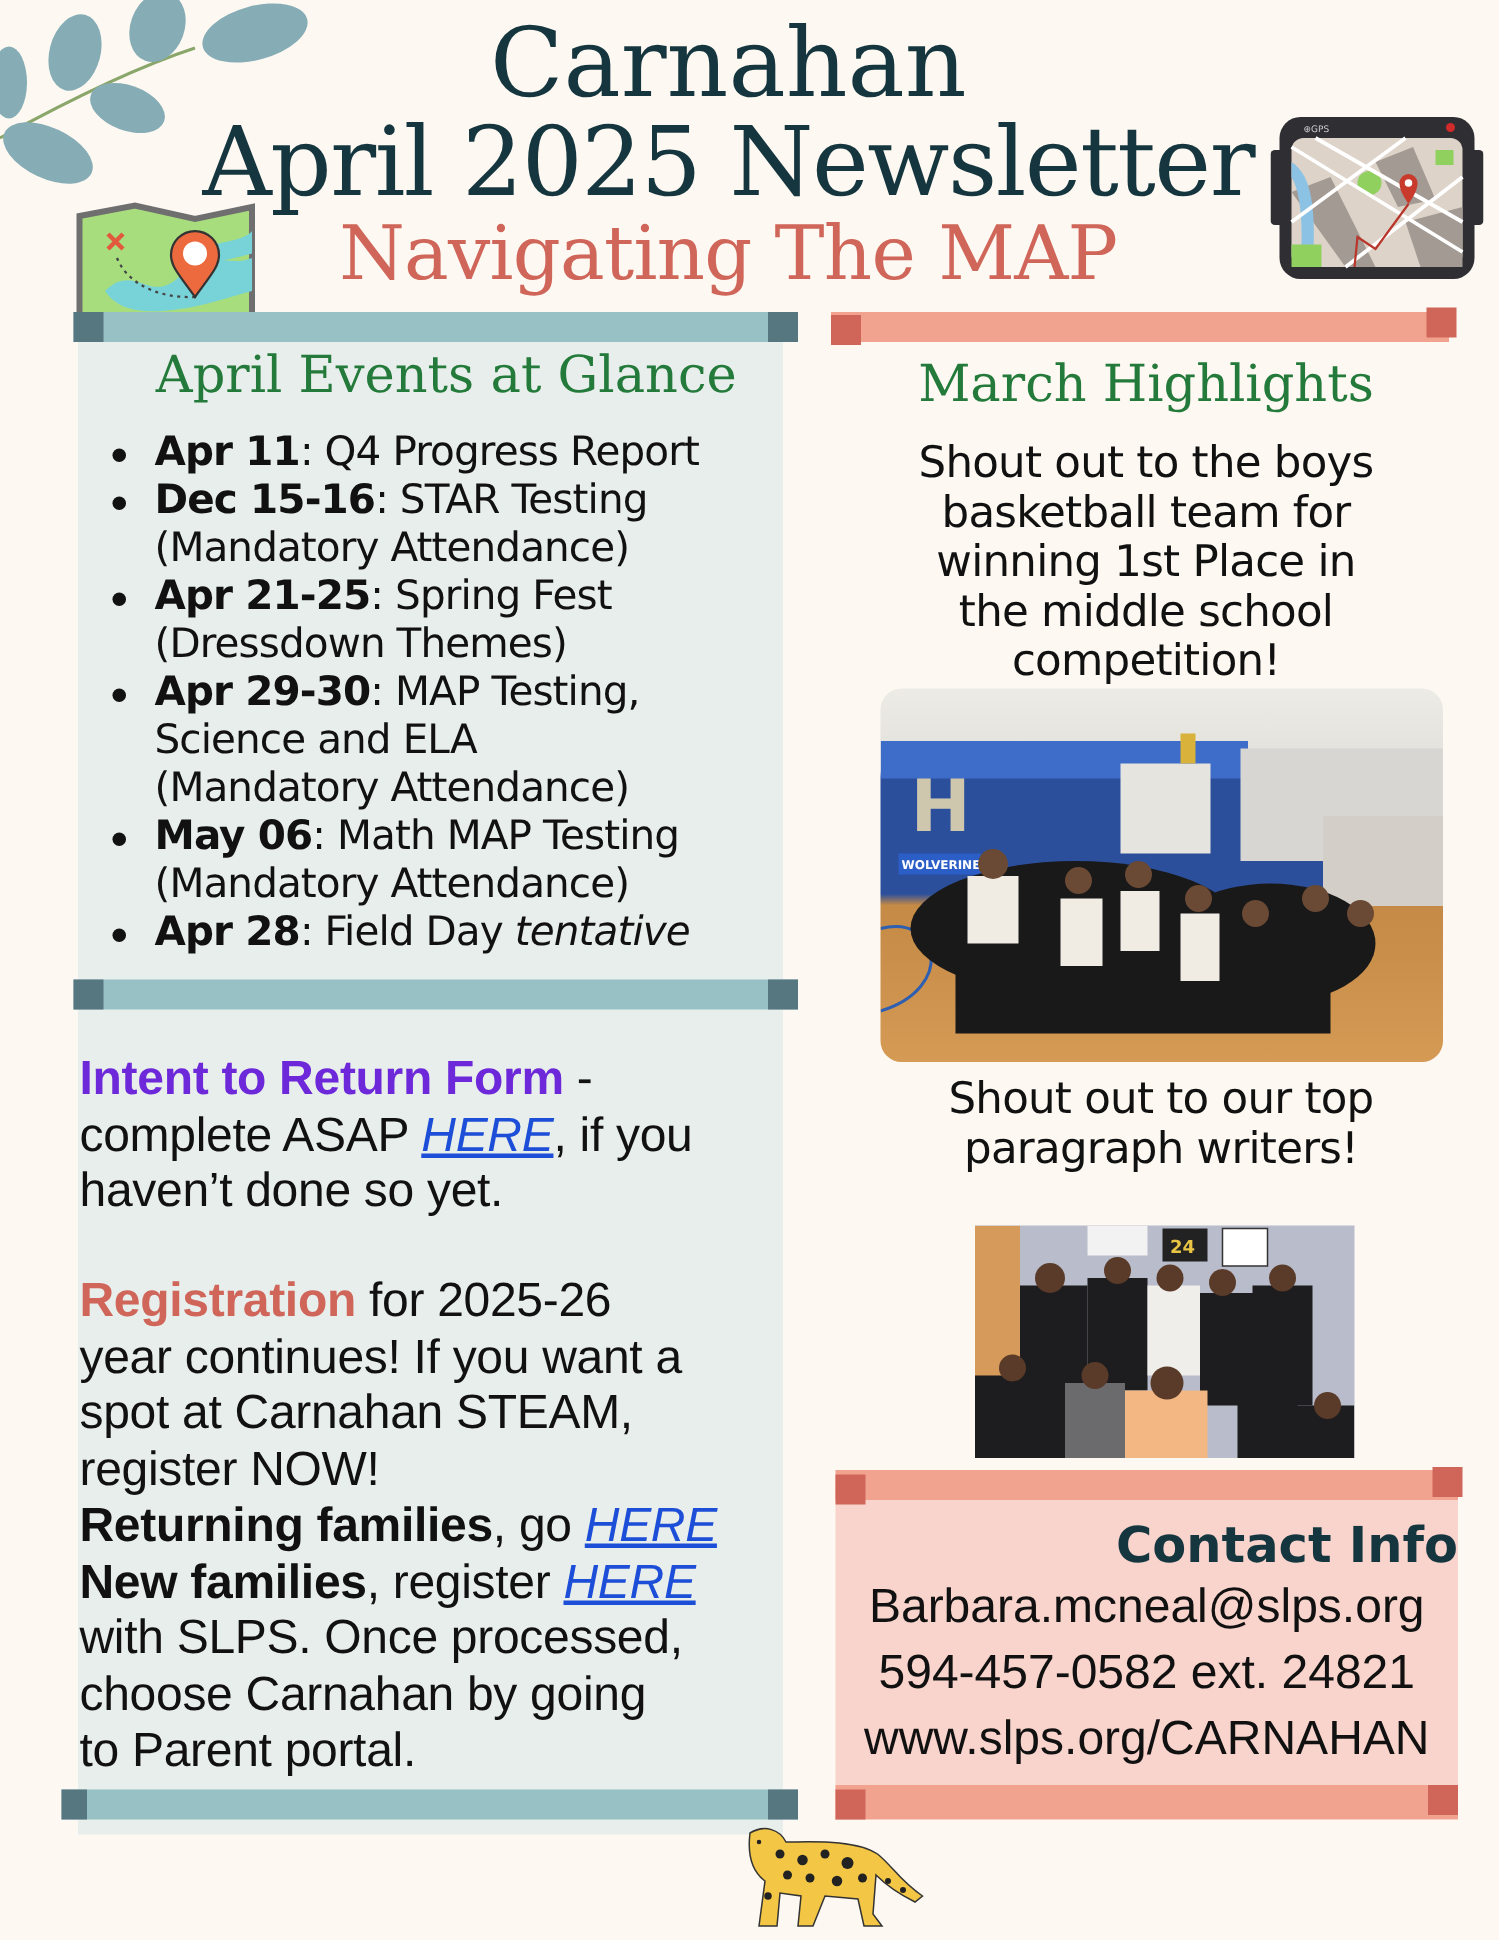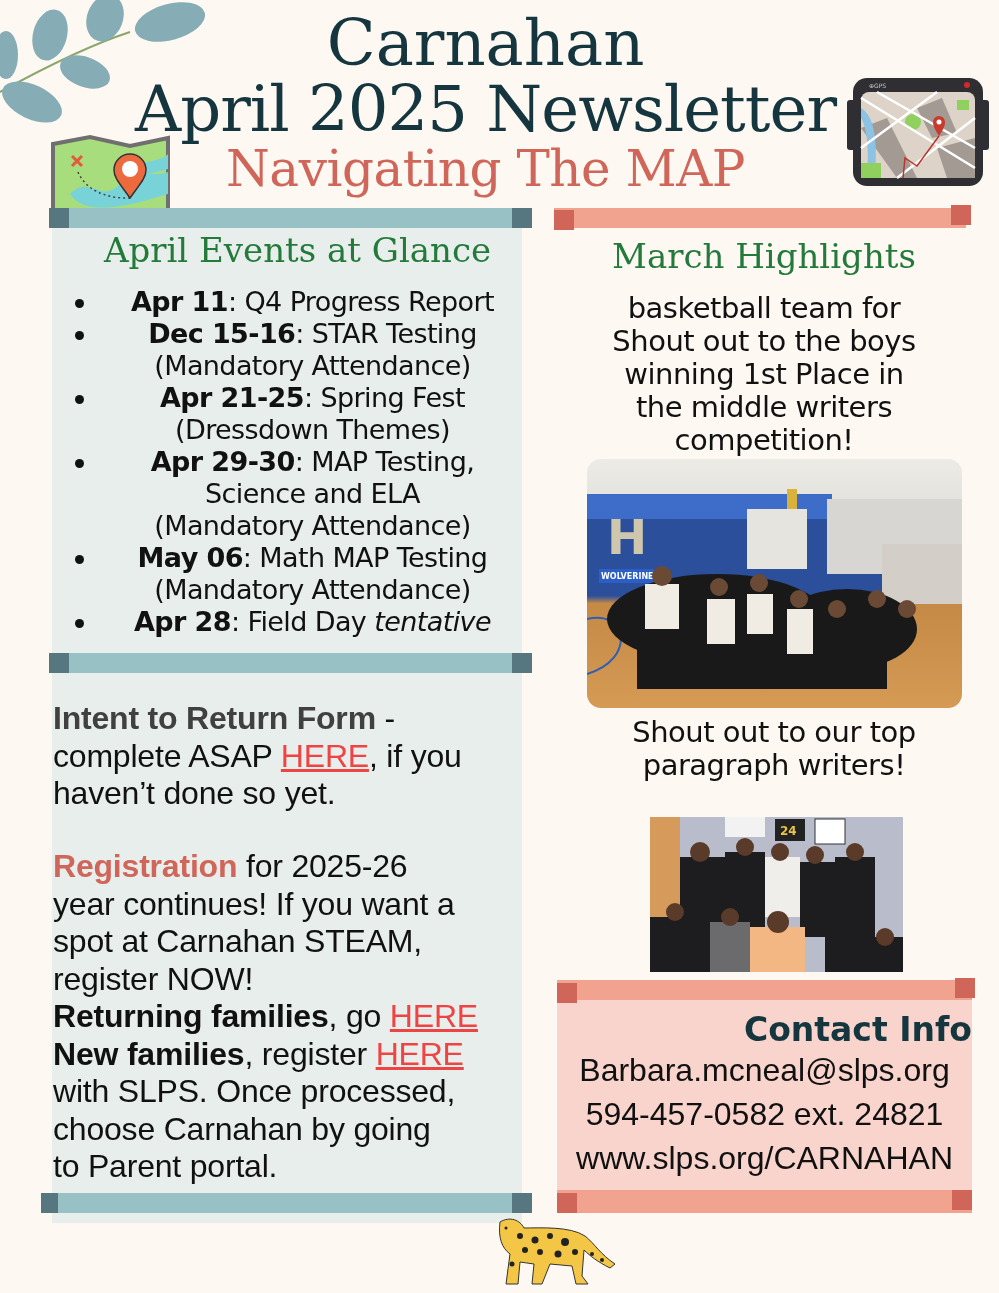--- a/index.html
+++ b/index.html
@@ -26,34 +26,34 @@
   .bar-teal .sq { position: absolute; top: 0; width: 20px; height: 20px; background: #567780; }
   .bar-salmon { position: absolute; height: 20px; background: #f2a38f; }
   .bar-salmon .sq { position: absolute; width: 20px; height: 20px; background: #d0665a; }
 
   .section-heading {
     position: absolute; font-family: "DejaVu Serif", serif; color: #237a3a;
     font-size: 34px; white-space: nowrap; text-align: center;
   }
 
   
-  .events { position: absolute; left: 72px; top: 286px; width: 450px; margin: 0; padding: 0; list-style: none; text-align: center; }
+  .events { position: absolute; left: 72px; top: 286px; width: 450px; margin: 0; padding: 0; list-style: none; }
   .events li { position: relative; padding-left: 31px; font-size: 27px; line-height: 32px; letter-spacing: -0.6px; }
   .events li::before {
     content: ""; position: absolute; left: 3px; top: 13px; width: 9px; height: 9px;
     border-radius: 50%; background: #111;
   }
   .events b { font-weight: bold; }
   .events i { }
 
   
   .info { position: absolute; left: 53px; width: 480px; font-family: "Liberation Sans", sans-serif; font-size: 32px; line-height: 37.5px; letter-spacing: -0.2px; }
-  .gold { color: #404040; font-weight: bold; }
+  .gold { color: #6d28d9; font-weight: bold; }
   .coral { color: #d0665a; font-weight: bold; }
-  .link { color: #ef4444; text-decoration: underline; }
+  .link { color: #1d4ed8; text-decoration: underline; font-style: italic; }
 
   
   .center-text { position: absolute; text-align: center; font-size: 29px; line-height: 33px; letter-spacing: -0.5px; }
   .photo { position: absolute; overflow: hidden; }
   .contact-box { position: absolute; left: 557px; top: 990px; width: 415px; height: 212px; background: #f8d4cc; }
   .contact-title { position: absolute; left: 557px; width: 415px; top: 1010px; text-align: right; font-size: 33px; font-weight: bold; color: #15363f; }
   .contact-line { position: absolute; left: 557px; width: 415px; text-align: center; font-family: "Liberation Sans", sans-serif; font-size: 32px; color: #111; white-space: nowrap; }
 </style>
 </head>
 <body>
@@ -149,24 +149,24 @@
 </div>
 
 <div class="bar-salmon" style="left:554px;top:208px;width:412px;">
   <div class="sq" style="left:0;top:2px"></div>
   <div class="sq" style="right:-5px;top:-3px"></div>
 </div>
 
 <div class="section-heading" style="left:554px;width:420px;top:236px;">March Highlights</div>
 
 <div class="center-text" style="left:554px;width:420px;top:292px;">
+  <div>Shout out to the boys</div>
   <div>basketball team for</div>
-  <div>Shout out to the boys</div>
   <div>winning 1st Place in</div>
-  <div>the middle writers</div>
+  <div>the middle school</div>
   <div>competition!</div>
 </div>
 
 <div class="photo" style="left:587px;top:459px;width:375px;height:249px;border-radius:14px;background:linear-gradient(#ecebe6 0%, #e2e0da 22%, #2c4f9c 24%, #2c4f9c 55%, #c48a46 58%, #d59a54 100%);">
   <svg width="375" height="249" viewBox="0 0 375 249">
     <rect x="0" y="35" width="245" height="25" fill="#3e6cc9"></rect>
     <rect x="240" y="40" width="135" height="75" fill="#d8d6d2"></rect>
     <rect x="160" y="50" width="60" height="60" fill="#e6e4df"></rect>
     <text x="20" y="95" font-size="48" font-family="DejaVu Sans, sans-serif" fill="#cfc7ad" font-weight="bold">H</text>
     <rect x="12" y="110" width="55" height="14" fill="#2b5fc7"></rect>

